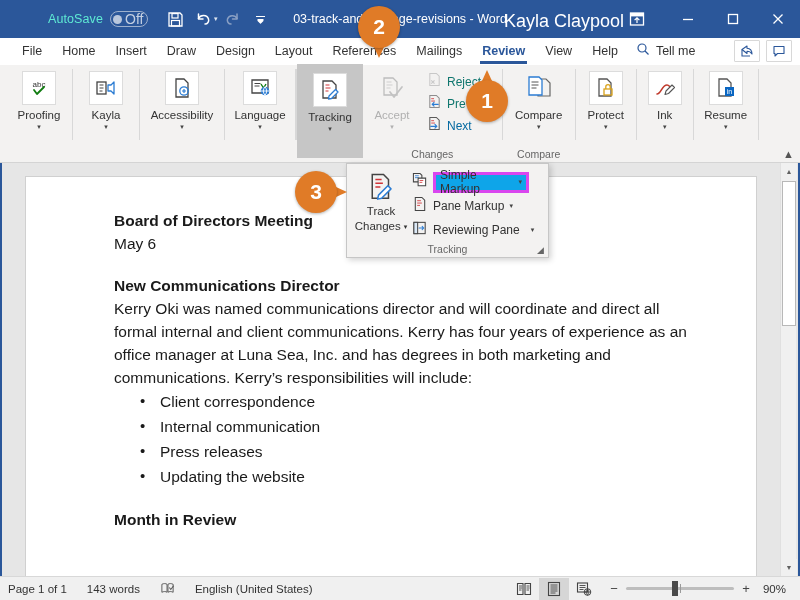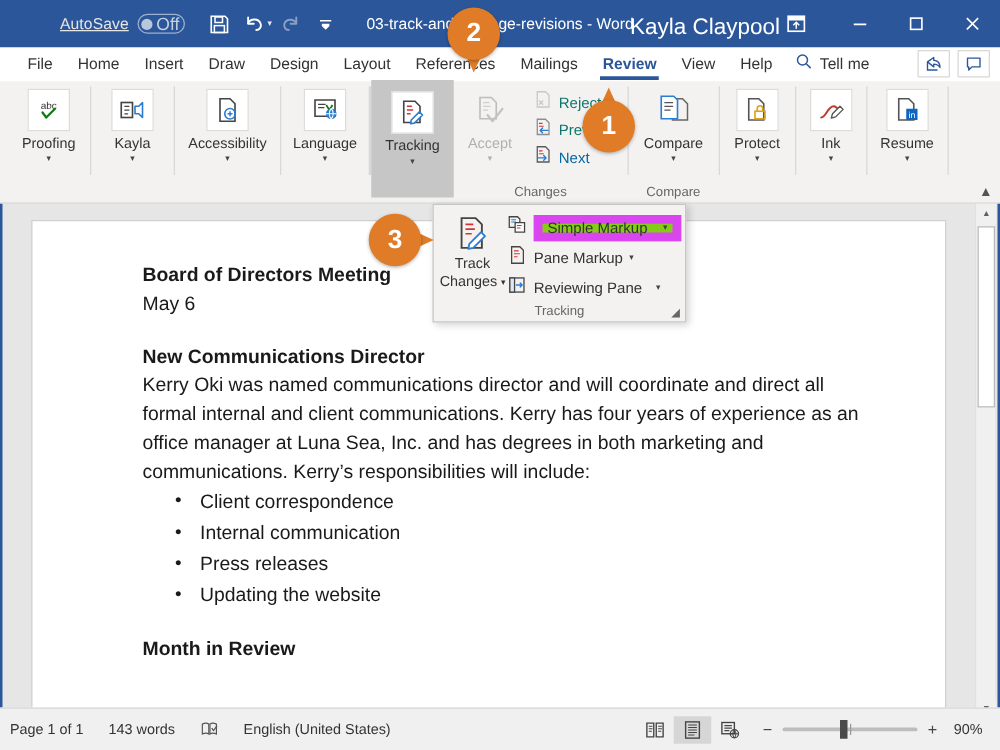--- a/index.html
+++ b/index.html
@@ -11,21 +11,21 @@
   }
   #app { position: relative; width: 800px; height: 600px; }
 
   
   .titlebar {
     position: absolute; top: 0; left: 0; width: 800px; height: 38px;
     background: #2b579a; display: flex; align-items: center;
     color: #ffffff;
   }
   .autosave-wrap { display: flex; align-items: center; margin-left: 48px; gap: 7px; }
-  .autosave-label { font-size: 12.5px; color: #e5e5e5; letter-spacing: .1px; text-decoration: underline; }
+  .autosave-label { font-size: 12.5px; color: #5eead4; letter-spacing: .1px; }
   .toggle {
     width: 38px; height: 16px; border-radius: 9px; border: 1px solid #9db0cd;
     display: flex; align-items: center; padding: 0 2px; gap: 3px;
   }
   .toggle .knob { width: 9px; height: 9px; border-radius: 50%; background: #b9c7dd; }
   .toggle .tlabel { font-size: 14px; color: #c3cfe2; }
 
   .qat { display: flex; align-items: center; gap: 2px; margin-left: 14px; }
   .qat-btn {
     width: 26px; height: 26px; display: flex; align-items: center; justify-content: center;
@@ -112,21 +112,21 @@
   }
   .track-panel-body { display: flex; padding: 5px 3px 0 3px; }
   .tp-big { width: 62px; display: flex; flex-direction: column; align-items: center; padding-top: 2px; }
   .tp-big .ico { width: 32px; height: 32px; display: flex; align-items: center; justify-content: center; }
   .tp-big .lbl { font-size: 11.5px; color: #333; text-align: center; line-height: 13px; margin-top: 2px; }
   .tp-right { display: flex; flex-direction: column; gap: 2px; padding-top: 2px; }
   .tp-row { display: flex; align-items: center; gap: 5px; height: 22px; }
   .tp-row .rlbl { font-size: 12px; color: #333; white-space: nowrap; }
   .tp-combo {
     display: flex; align-items: center; justify-content: space-between;
-    border: 7px solid #d946ef; background: #84cc16; height: 21px; width: 118px; padding: 0 4px;
+    border: 3px solid #d946ef; background: #0ea5e9; height: 21px; width: 96px; padding: 0 4px;
   }
   .tp-combo .cval { font-size: 12px; color: #333; }
   .tp-combo .ccaret { font-size: 7px; color: #444; }
   .tp-caret { font-size: 7px; color: #444; }
   .track-panel-label {
     position: absolute; bottom: 2px; left: 0; right: 0; text-align: center;
     font-size: 10.5px; color: #666;
   }
   .track-panel-launcher { position: absolute; right: 4px; bottom: 2px; font-size: 9px; color: #666; }
 
@@ -162,21 +162,21 @@
     font-size: 7px; color: #606060; background: #f0f0f0;
   }
   .vs-arrow.bottom { position: absolute; bottom: 0; }
   .vs-thumb {
     position: absolute; top: 18px; left: 1px; width: 14px; height: 145px;
     background: #ffffff; border: 1px solid #b8b8b8;
   }
 
   
   .statusbar {
-    position: absolute; bottom: 0; left: 0; width: 800px; height: 34px;
+    position: absolute; bottom: 0; left: 0; width: 800px; height: 24px;
     background: #f0f0f0; border-top: 1px solid #d8d8d8;
     display: flex; align-items: center; font-size: 11.5px; color: #333333;
   }
   .sb-item { padding: 0 10px; display: flex; align-items: center; gap: 6px; white-space: nowrap; }
   .sb-item.first { padding-left: 8px; }
   .sb-right { margin-left: auto; display: flex; align-items: center; }
   .viewbtn {
     width: 30px; height: 22px; display: flex; align-items: center; justify-content: center;
   }
   .viewbtn.active { background: #d6d6d6; }

